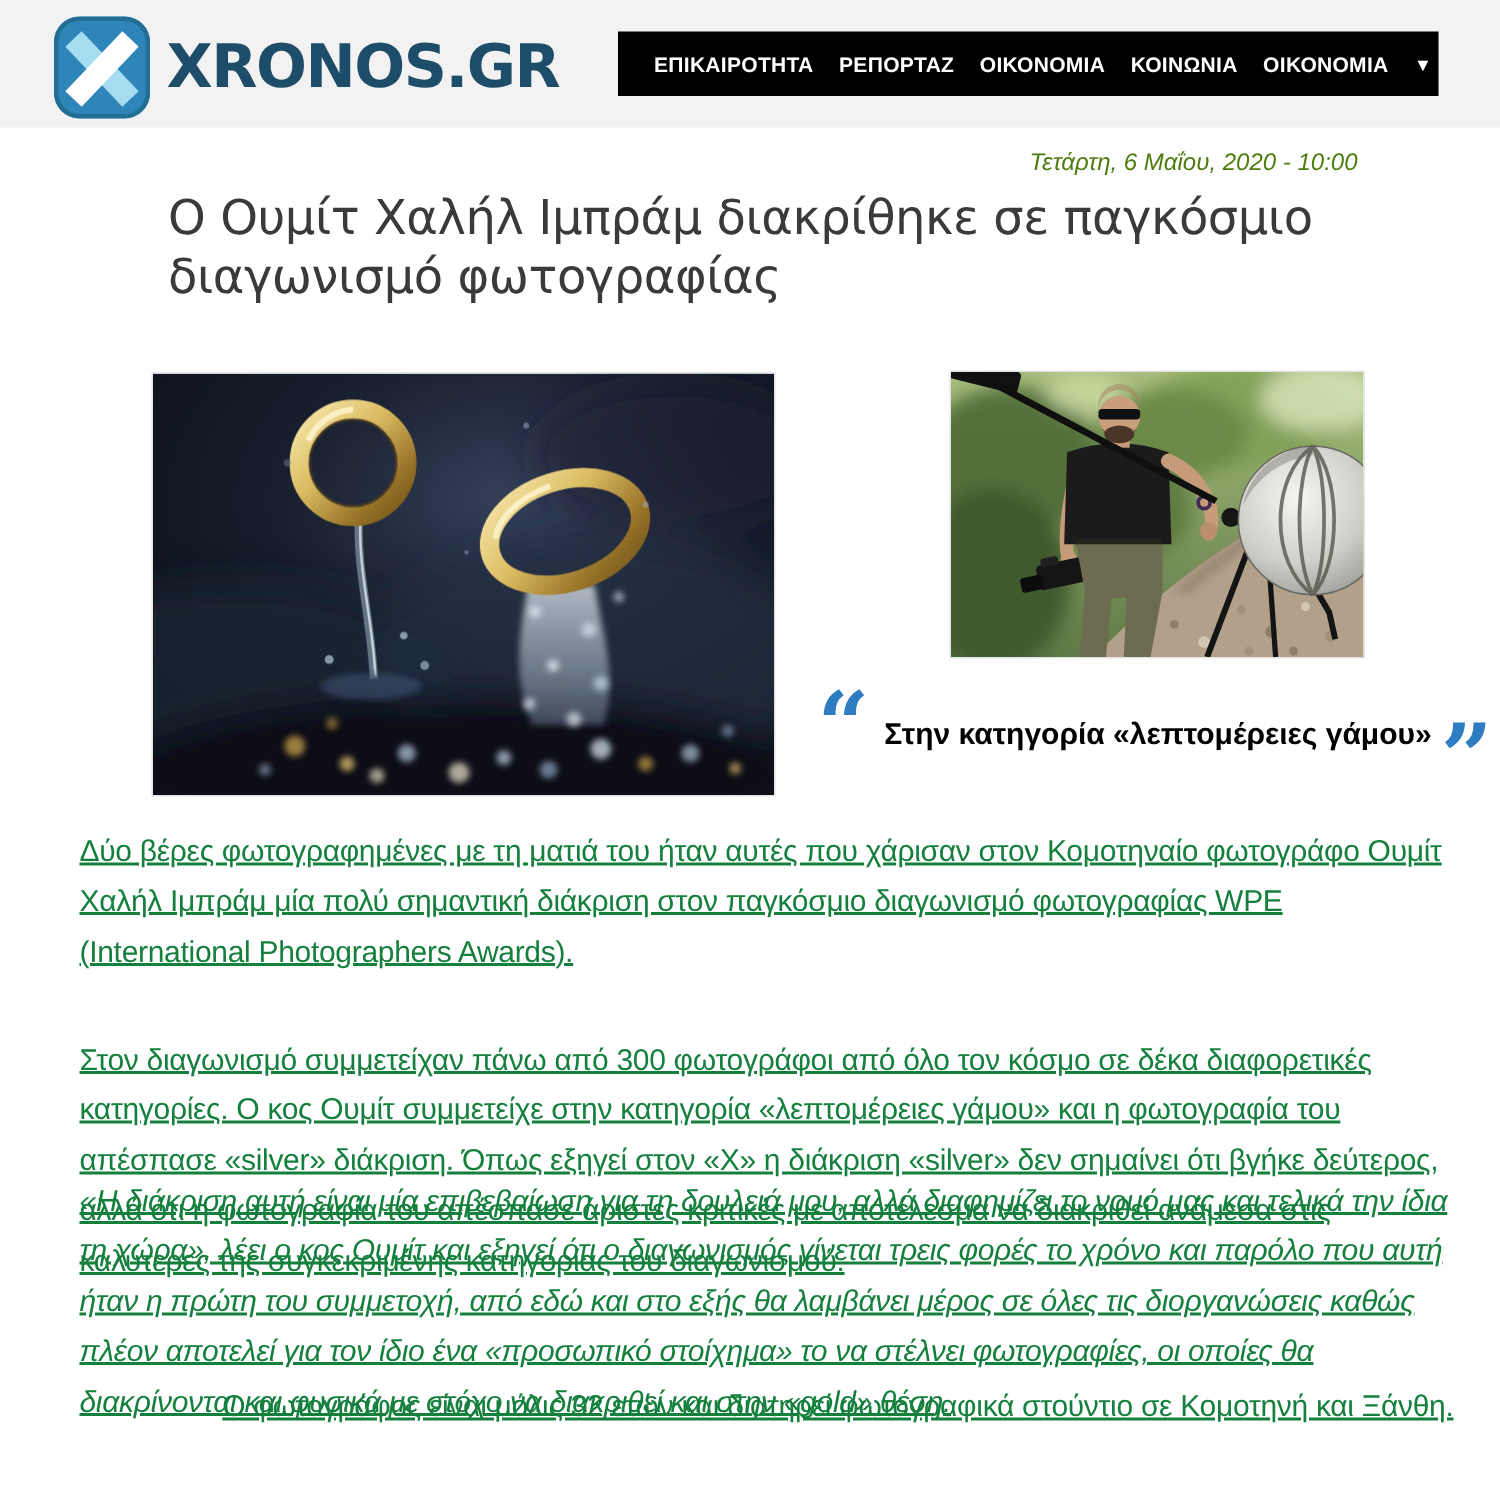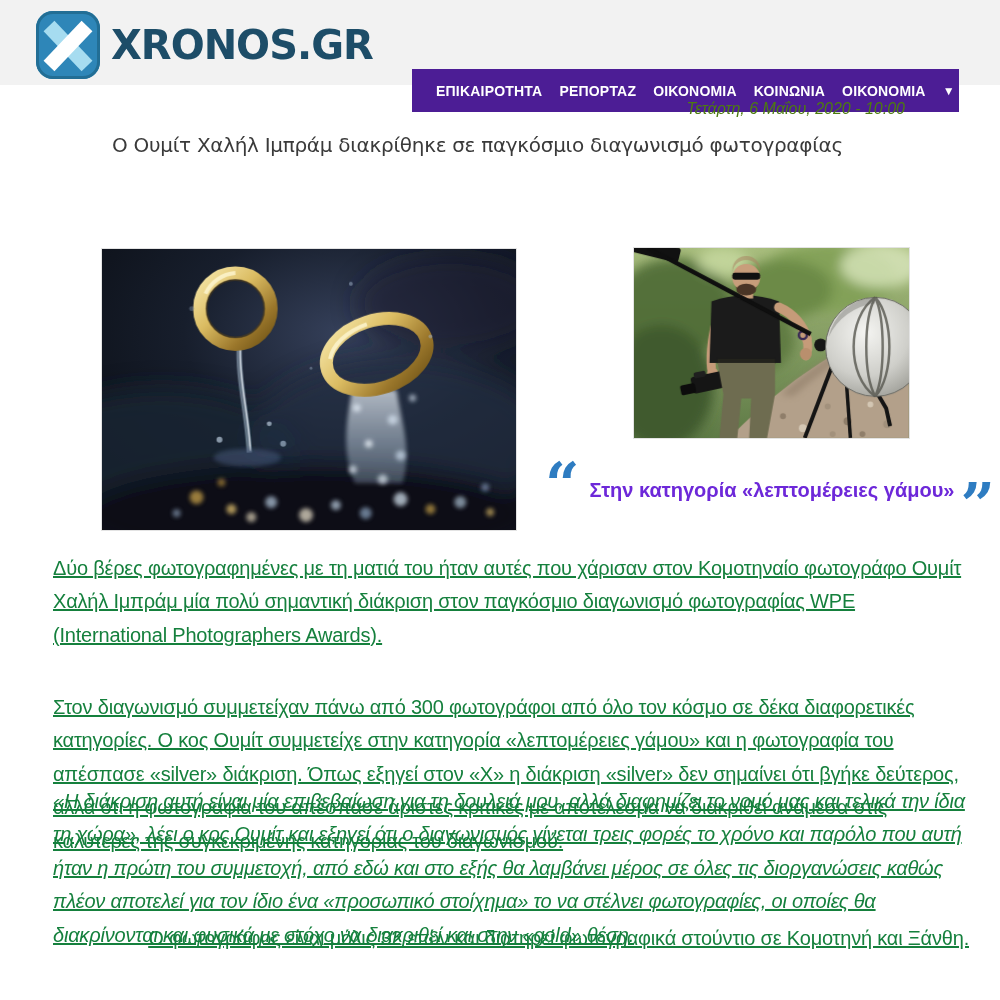--- a/index.html
+++ b/index.html
@@ -5,41 +5,41 @@
   html,body{margin:0;padding:0;background:#ffffff;}
   .page{position:relative;width:1000px;height:1000px;background:#ffffff;overflow:hidden;
         font-family:"Liberation Sans",sans-serif;}
   
   .header{position:absolute;left:0;top:0;width:1000px;height:85px;background:#f2f2f2;}
   .logo{position:absolute;left:36px;top:11px;display:flex;align-items:flex-end;cursor:pointer;}
   .logo-mark{width:64px;height:68px;border-radius:17px;background:#2e86b8;
              box-shadow:inset 0 0 0 3px #226e95;position:relative;overflow:hidden;flex:0 0 auto;}
   .logo-text{margin-left:11px;font-family:"DejaVu Sans",sans-serif;font-weight:700;
              font-size:40px;letter-spacing:-1px;color:#1d4d68;line-height:68px;}
-  .navbar{position:absolute;left:412px;top:21px;width:547px;height:43px;background:#4c1d95;
-          display:flex;align-items:center;box-sizing:border-box;padding:0 24px;gap:17px;margin-top:48px;}
+  .navbar{position:absolute;left:412px;top:21px;width:547px;height:43px;background:#000000;
+          display:flex;align-items:center;box-sizing:border-box;padding:0 24px;gap:17px;}
   .nav-item{color:#ffffff;font-size:14px;font-weight:700;letter-spacing:.2px;white-space:nowrap;
             text-decoration:none;cursor:pointer;}
   .nav-caret{margin-left:auto;color:#ffffff;font-size:12px;cursor:pointer;line-height:1;}
   
   .kicker{position:absolute;left:115px;top:99px;font-size:14px;color:#57575a;letter-spacing:.3px;}
   .date{position:absolute;right:95px;top:100px;font-size:16px;font-style:italic;color:#4d7c0f;}
   .title{position:absolute;left:112px;top:126px;width:768px;margin:0;
-         font-family:"DejaVu Sans",sans-serif;font-weight:400;font-size:20px;line-height:39px;
+         font-family:"DejaVu Sans",sans-serif;font-weight:400;font-size:32px;line-height:39px;
          color:#3a3a3a;letter-spacing:-.3px;}
   
   .fig{position:absolute;overflow:hidden;border:1px solid #e3e3e3;box-sizing:border-box;}
   .fig svg{display:block;}
   .fig-rings{left:61px;top:232px;width:416px;height:283px;}
   .fig-photographer{left:593px;top:231px;width:277px;height:192px;}
   
   .quote{position:absolute;left:545px;top:452px;width:440px;display:flex;align-items:flex-start;}
   .q-mark{font-family:"DejaVu Serif",serif;font-weight:700;font-size:60px;line-height:.55;color:#2e7cc1;}
   .q-open{margin-top:16px;}
-  .q-text{font-weight:700;font-size:20px;color:#6d28d9;margin:27px 6px 0 10px;white-space:nowrap;}
+  .q-text{font-weight:700;font-size:20px;color:#000000;margin:27px 6px 0 10px;white-space:nowrap;}
   .q-close{margin-top:37px;}
   
   .para{position:absolute;left:53px;width:916px;margin:0;font-size:20px;line-height:33.4px;
         color:#15803d;letter-spacing:-.2px;text-decoration:underline;}
   .p1{top:552px;} .p2{top:649px;margin-top:42px;} .p3{top:785px;font-style:italic;} .p4{top:922px;text-align:right;}
 </style>
 </head>
 <body>
 
 <div class="page">

